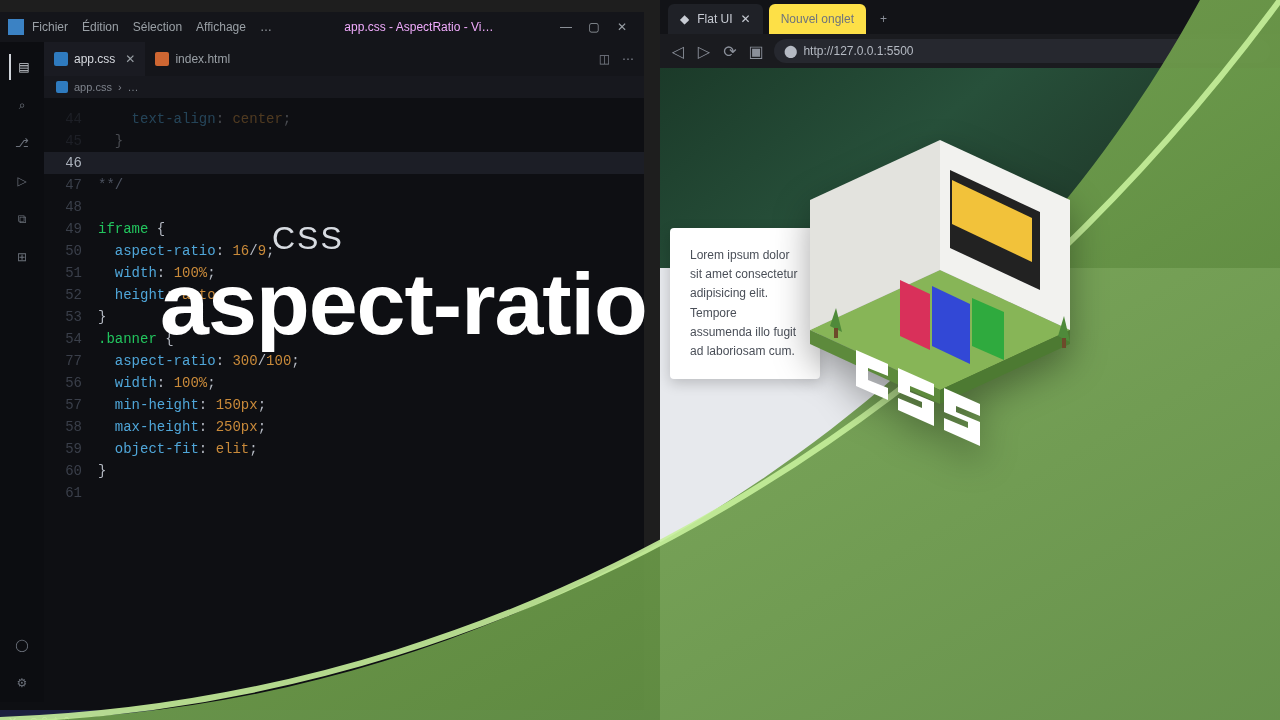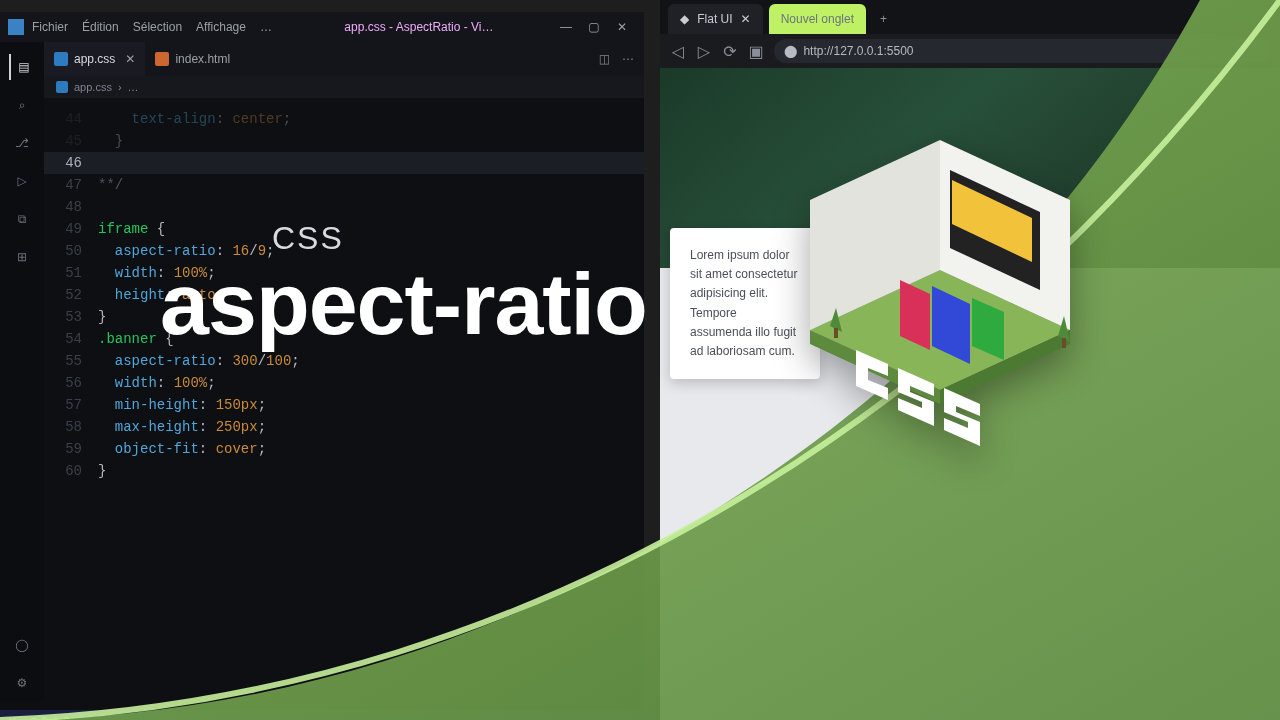--- a/index.html
+++ b/index.html
@@ -140,21 +140,21 @@
   height: 30px;
   background: #1f2127;
   color: #c8ccd4;
   border-radius: 6px 6px 0 0;
   display: flex; align-items: center;
   padding: 0 12px;
   font-size: 12px;
   margin-right: 6px;
   gap: 8px;
 }
-.btab.inactive { background: #bef264; color: #6e737d; }
+.btab.inactive { background: #fde047; color: #6e737d; }
 .btab .plus { color: #8a8f99; cursor: pointer; }
 .btoolbar {
   height: 34px;
   background: #1a1b1f;
   display: flex; align-items: center;
   padding: 0 10px;
   gap: 10px;
   color: #8a8f99;
 }
 .btoolbar .navicon { width: 16px; text-align: center; cursor: pointer; }
@@ -327,42 +327,46 @@
       </div>
       <div class="line">
         <span class="gutter">53</span>
         <span class="code"><span class="c-punc">}</span></span>
       </div>
       <div class="line">
         <span class="gutter">54</span>
         <span class="code"><span class="c-sel">.banner</span> <span class="c-punc">{</span></span>
       </div>
       <div class="line">
-        <span class="gutter">55</span>
+        <span class="gutter">77</span>
         <span class="code">  <span class="c-prop">aspect-ratio</span><span class="c-punc">:</span> <span class="c-num">300</span><span class="c-punc">/</span><span class="c-num">100</span><span class="c-punc">;</span></span>
       </div>
       <div class="line">
         <span class="gutter">56</span>
         <span class="code">  <span class="c-prop">width</span><span class="c-punc">:</span> <span class="c-num">100</span><span class="c-unit">%</span><span class="c-punc">;</span></span>
       </div>
       <div class="line">
         <span class="gutter">57</span>
         <span class="code">  <span class="c-prop">min-height</span><span class="c-punc">:</span> <span class="c-num">150</span><span class="c-unit">px</span><span class="c-punc">;</span></span>
       </div>
       <div class="line">
         <span class="gutter">58</span>
         <span class="code">  <span class="c-prop">max-height</span><span class="c-punc">:</span> <span class="c-num">250</span><span class="c-unit">px</span><span class="c-punc">;</span></span>
       </div>
       <div class="line">
         <span class="gutter">59</span>
-        <span class="code">  <span class="c-prop">object-fit</span><span class="c-punc">:</span> <span class="c-kw">cover</span><span class="c-punc">;</span></span>
+        <span class="code">  <span class="c-prop">object-fit</span><span class="c-punc">:</span> <span class="c-kw">elit</span><span class="c-punc">;</span></span>
       </div>
       <div class="line">
         <span class="gutter">60</span>
         <span class="code"><span class="c-punc">}</span></span>
+      </div>
+      <div class="line">
+        <span class="gutter">61</span>
+        <span class="code"> </span>
       </div>
     </div>
 
   <div class="statusbar">
     <span>✕</span>
     <span>⊘ 0 ⚠ 0</span>
   </div>
 </div>
 
 <div class="browser">

